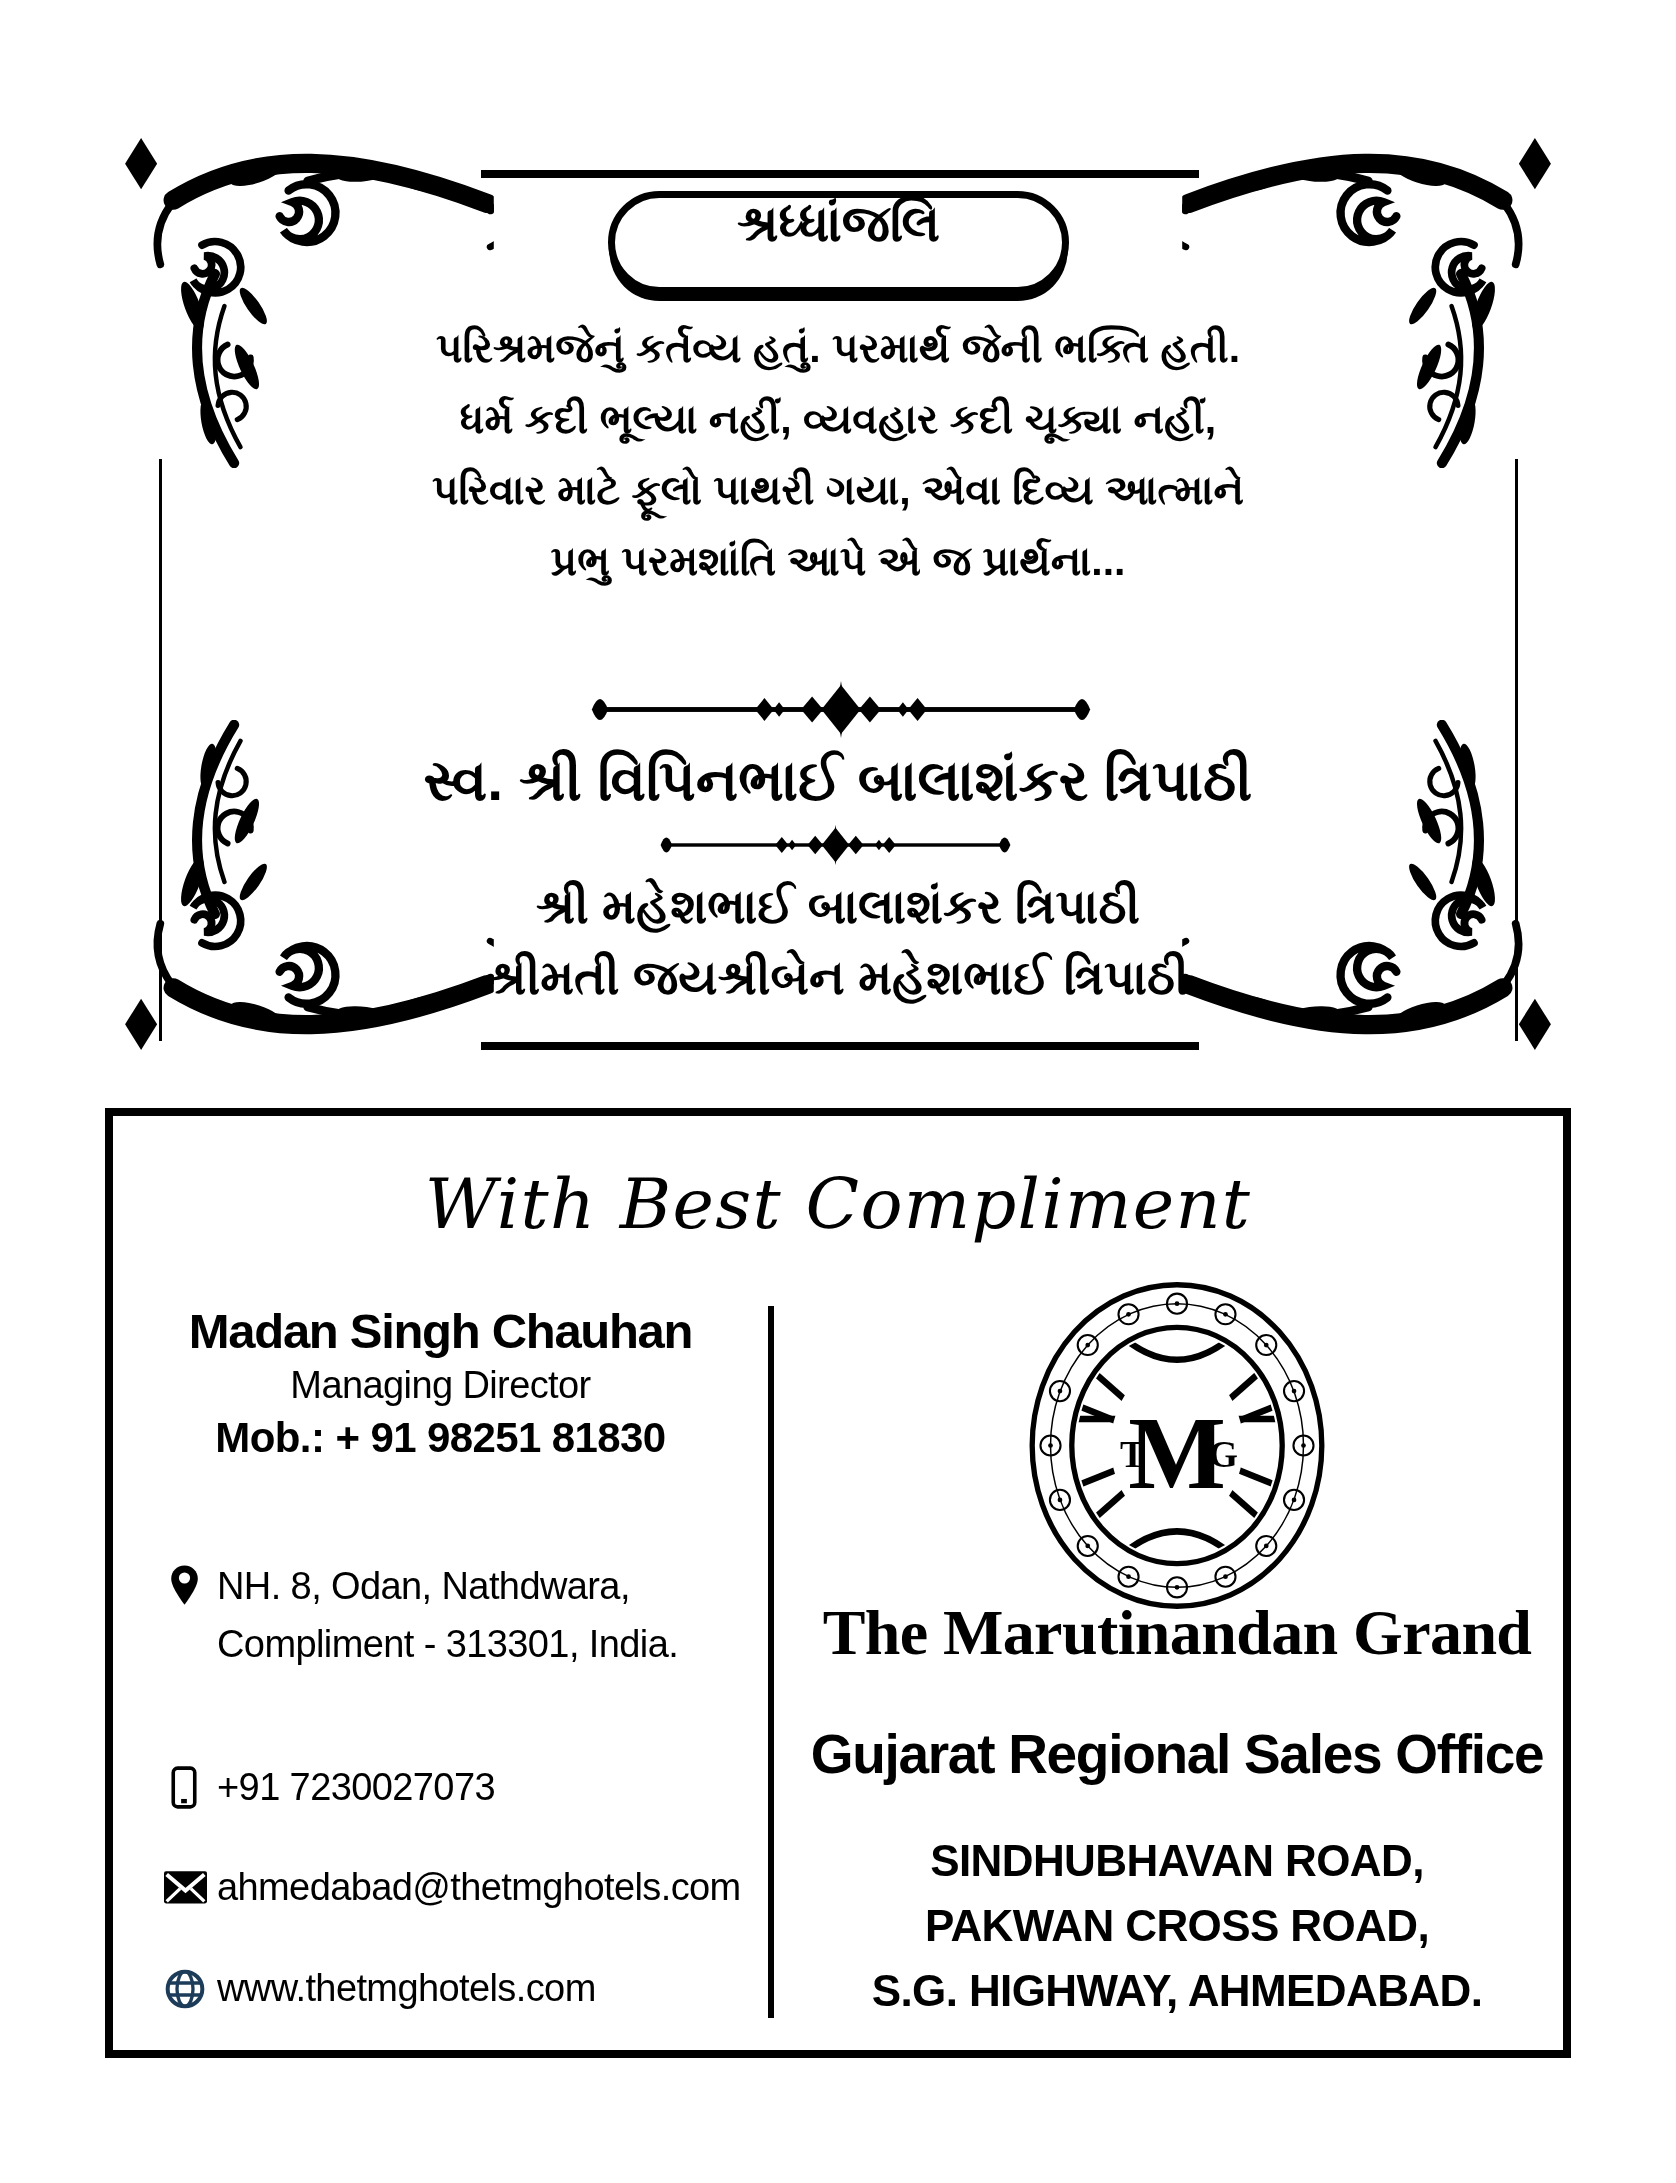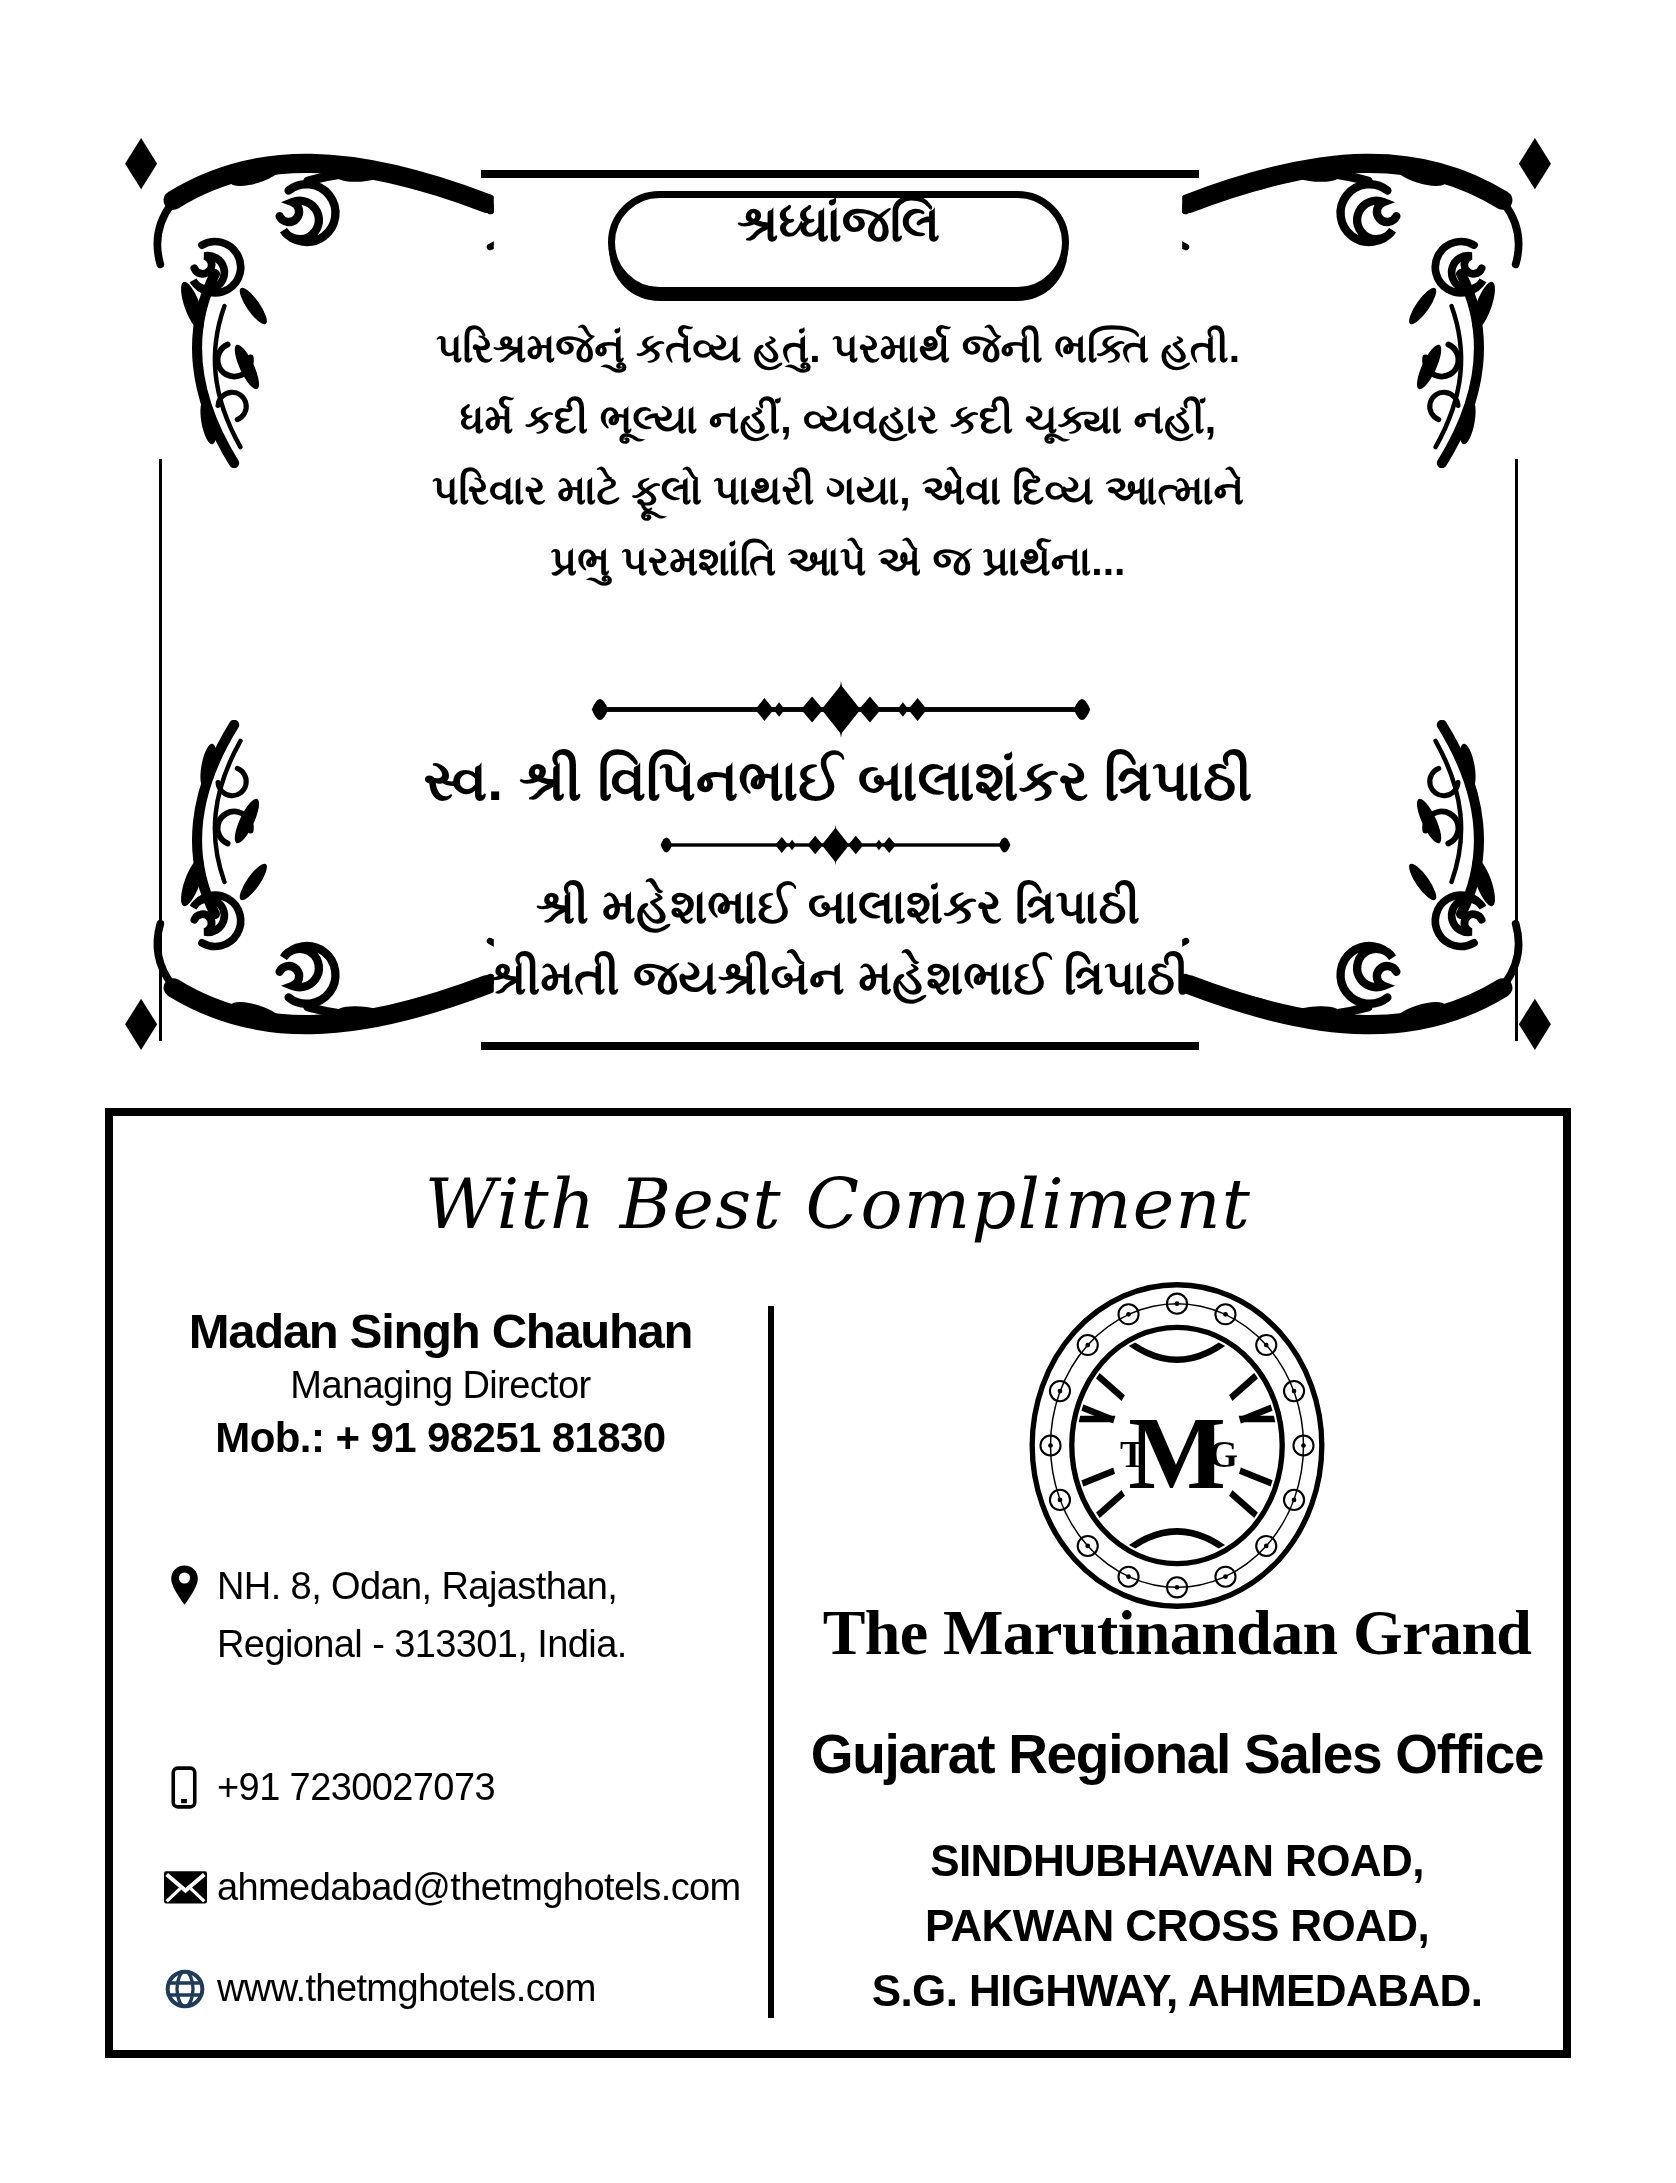--- a/index.html
+++ b/index.html
@@ -198,22 +198,22 @@
     <div class="left-col">
       <div class="person-name">Madan Singh Chauhan</div>
       <div class="designation">Managing Director</div>
       <div class="mobile">Mob.: + 91 98251 81830</div>
 
       <svg class="row-icon addr-icon" viewBox="0 0 44 60">
         <path d="M22,2 C11,2 3,10.5 3,21 C3,34 22,58 22,58 C22,58 41,34 41,21 C41,10.5 33,2 22,2 Z" fill="#000"></path>
         <circle cx="22" cy="20" r="8" fill="#fff"></circle>
       </svg>
       <div class="contact-row addr-text">
-        <div>NH. 8, Odan, Rajasthan,</div>
-        <div>Regional - 313301, India.</div>
+        <div>NH. 8, Odan, Nathdwara,</div>
+        <div>Compliment - 313301, India.</div>
       </div>
 
       <svg class="row-icon phone-icon" viewBox="0 0 36 60">
         <rect x="3" y="3" width="30" height="54" rx="6" fill="none" stroke="#000" stroke-width="5"></rect>
         <rect x="14" y="46" width="8" height="6" fill="#000"></rect>
       </svg>
       <div class="contact-row phone-text">+91 7230027073</div>
 
       <svg class="row-icon mail-icon" viewBox="0 0 64 48">
         <rect x="0" y="0" width="64" height="48" rx="3" fill="#000"></rect>

